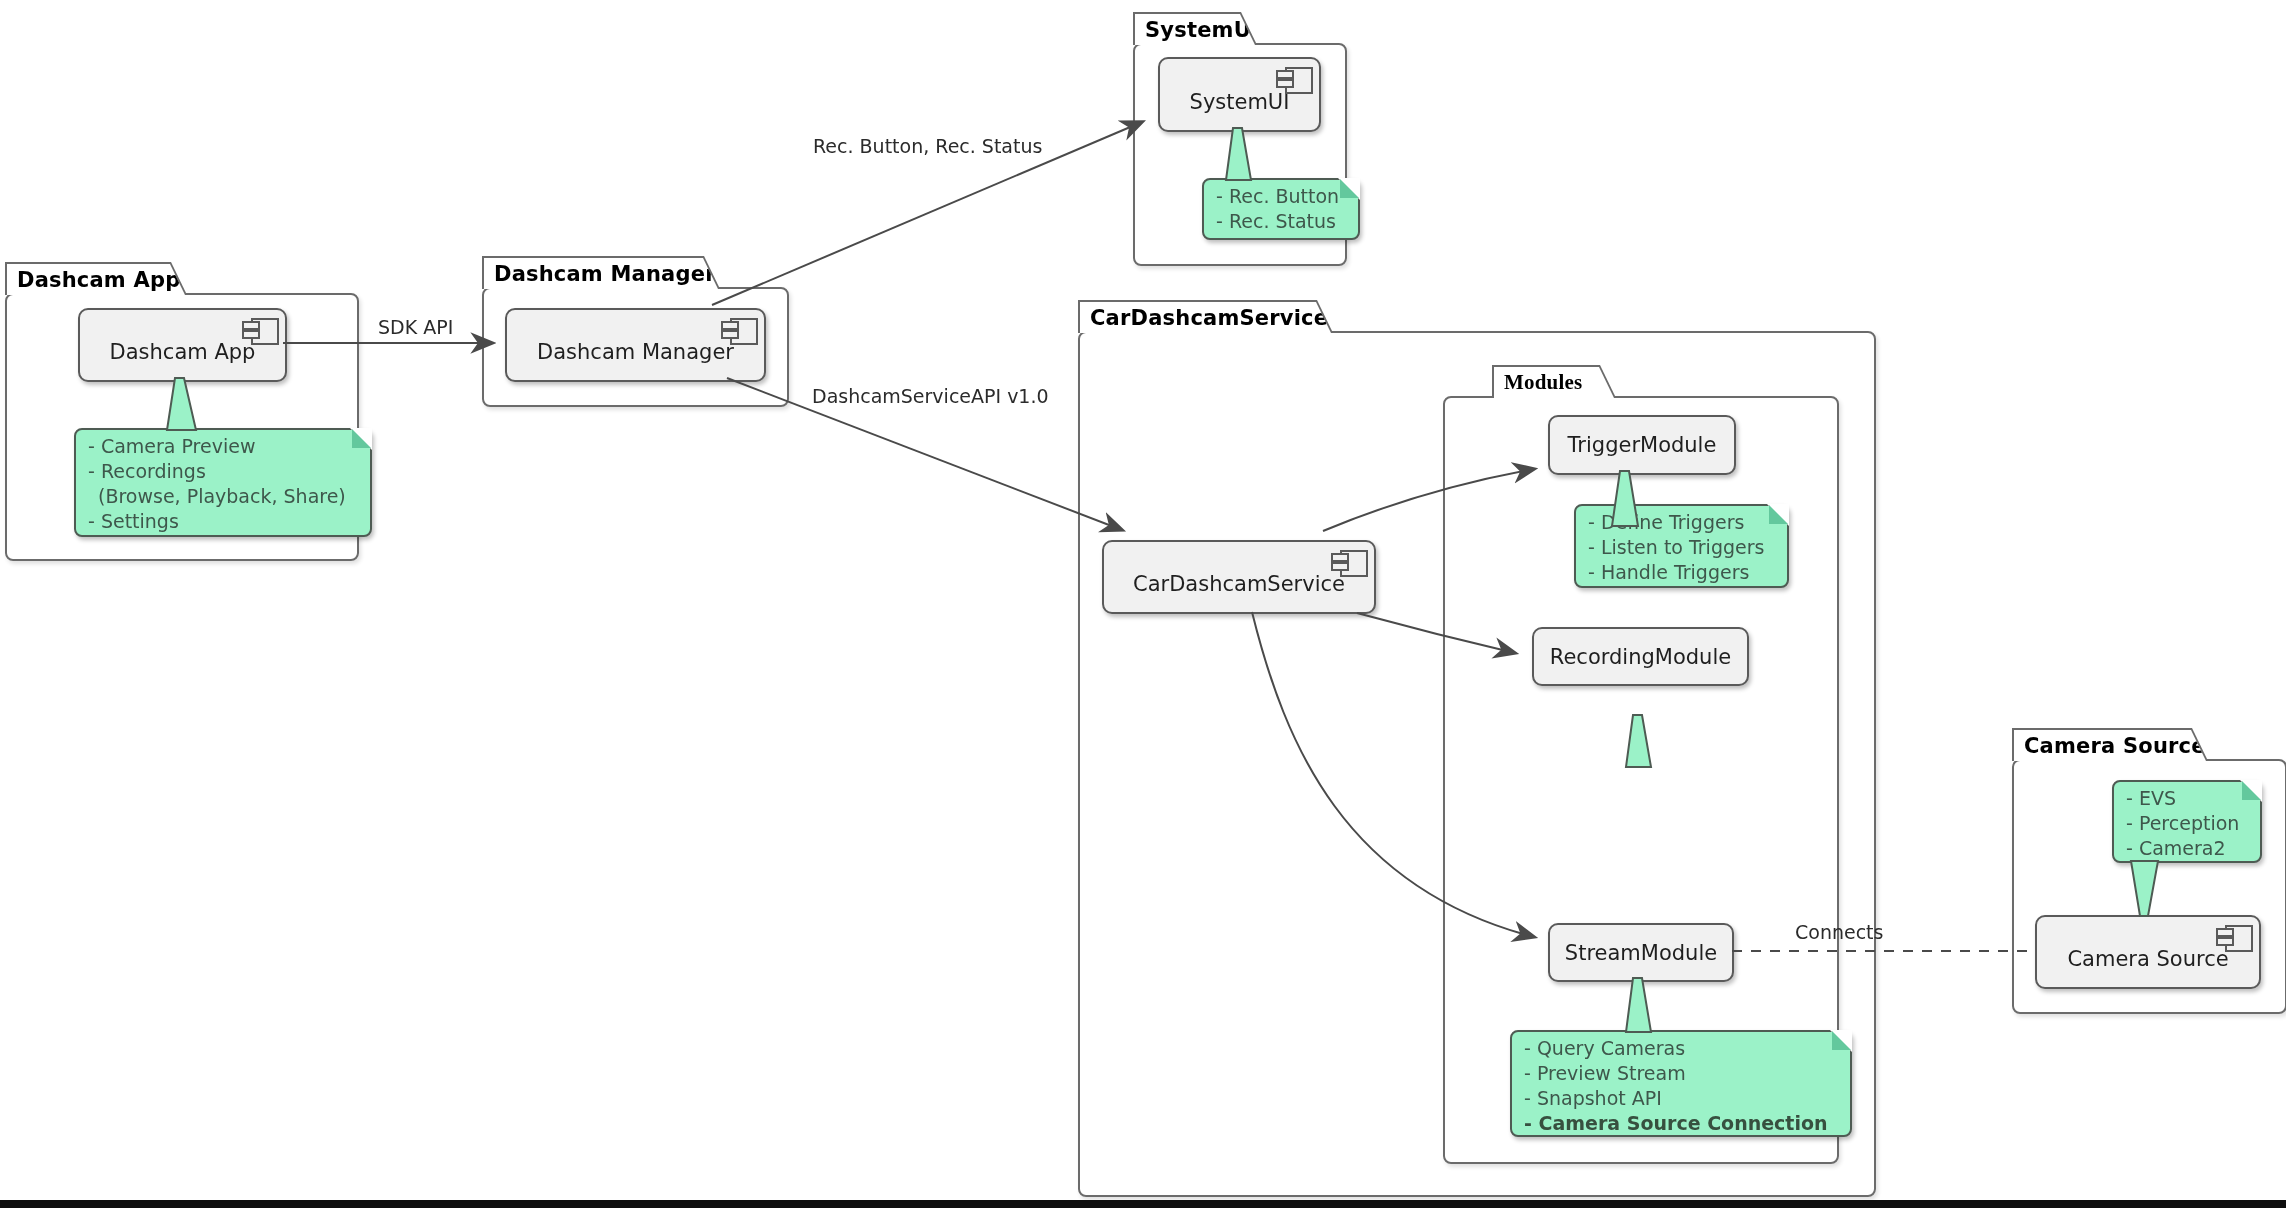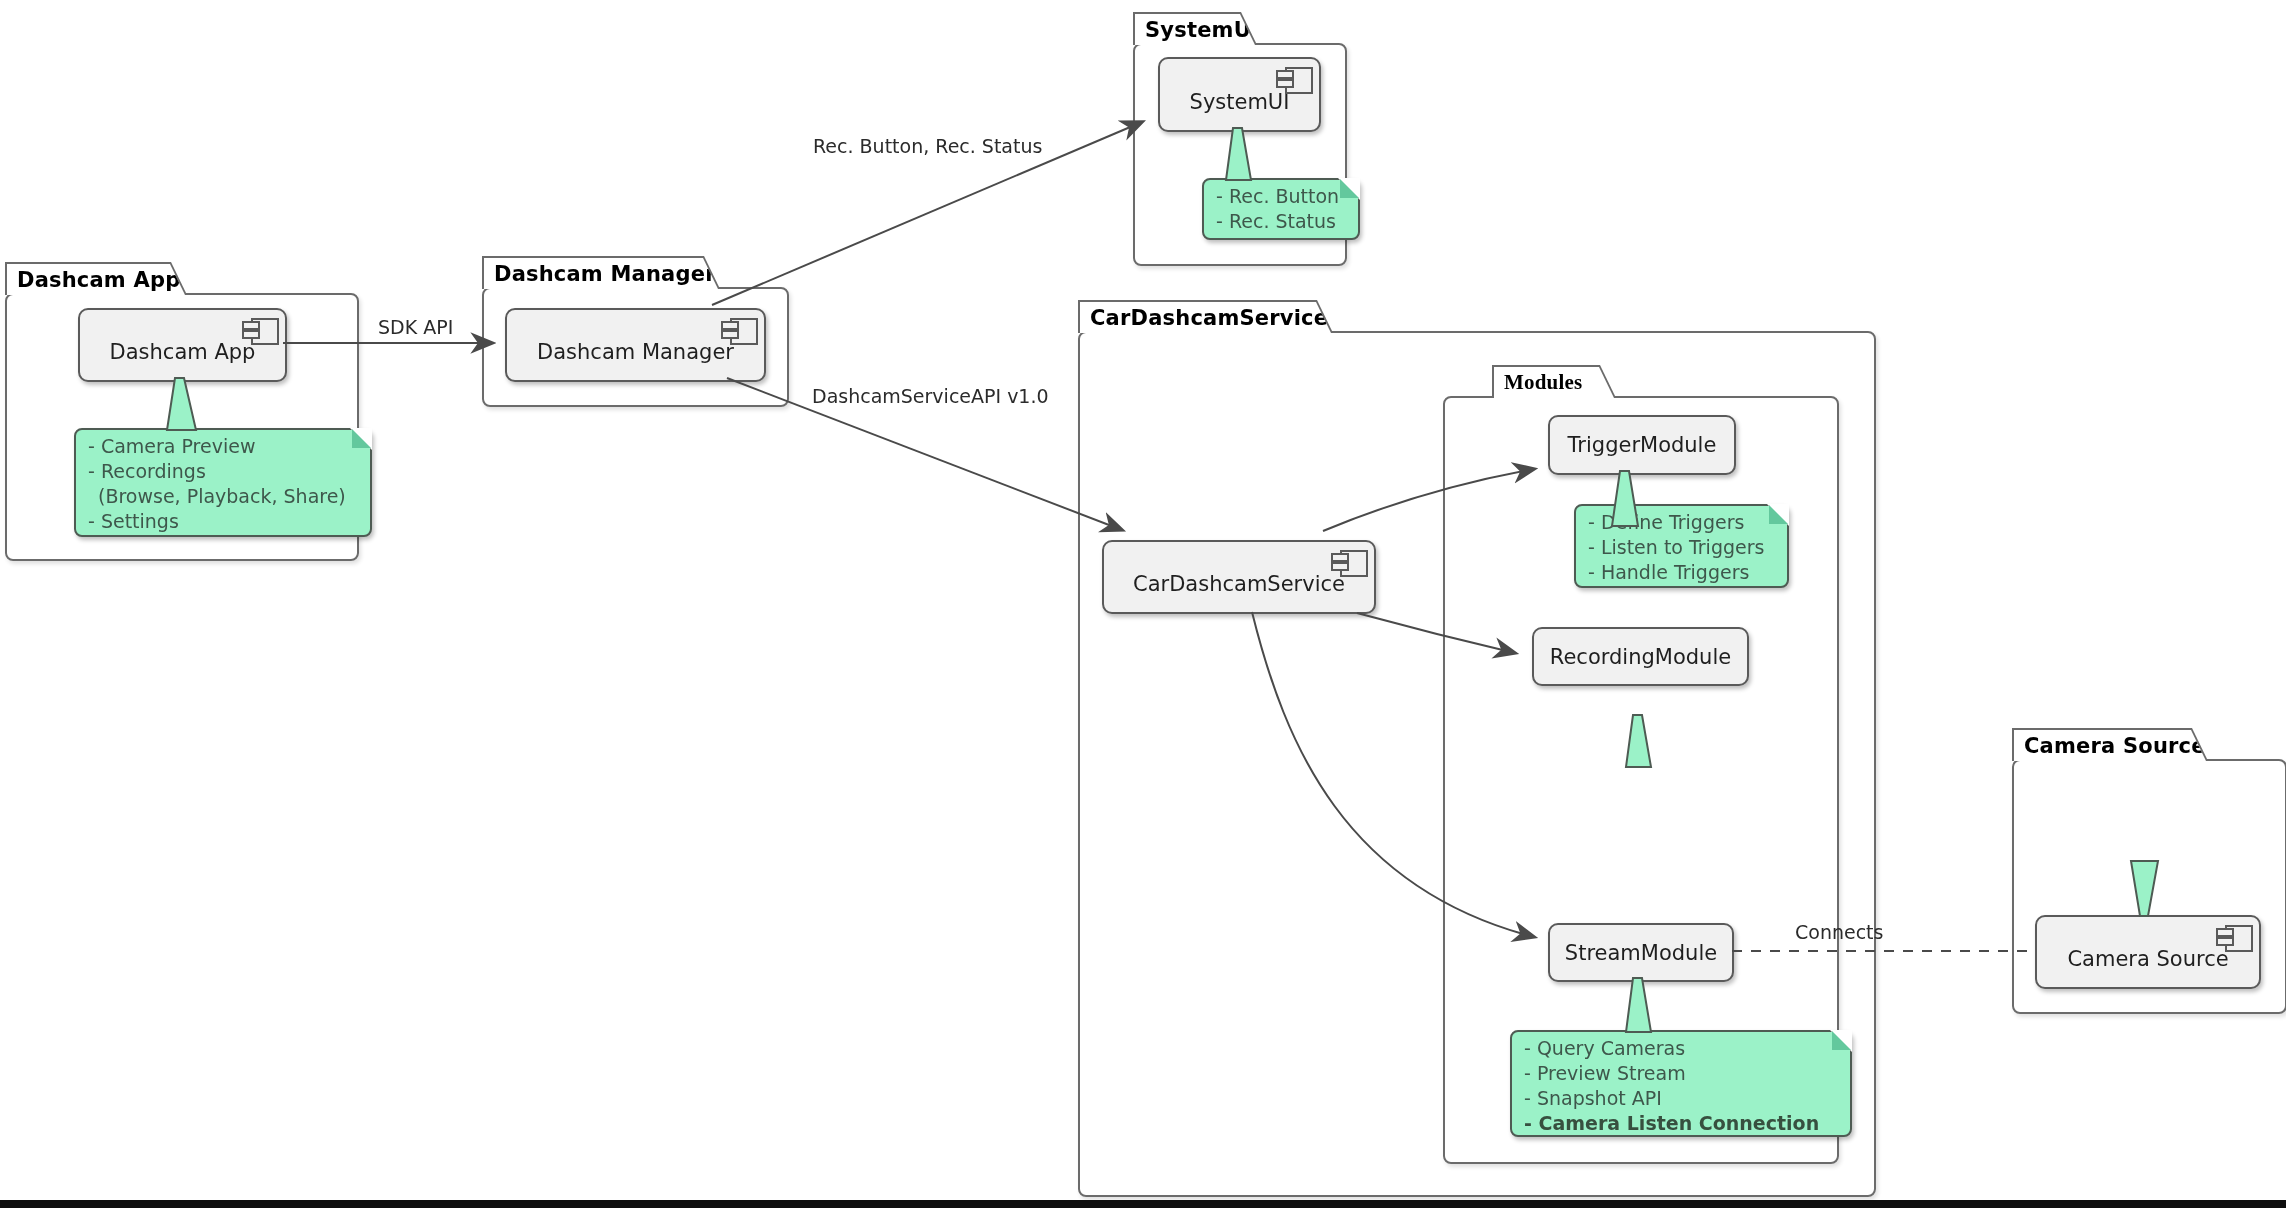--- a/index.html
+++ b/index.html
@@ -201,23 +201,28 @@
     <div class="note-line">- Define Triggers</div>
     <div class="note-line">- Listen to Triggers</div>
     <div class="note-line">- Handle Triggers</div>
   </div>
 
 
   <div class="note" style="left:1468px;top:1030px;width:342px;height:107px;">
     <div class="note-line">- Query Cameras</div>
     <div class="note-line">- Preview Stream</div>
     <div class="note-line">- Snapshot API</div>
-    <div class="note-line bold">- Camera Listen Connection</div>
-  </div>
-
+    <div class="note-line bold">- Camera Source Connection</div>
+  </div>
+
+  <div class="note" style="left:2070px;top:780px;width:150px;height:83px;">
+    <div class="note-line">- EVS</div>
+    <div class="note-line">- Perception</div>
+    <div class="note-line">- Camera2</div>
+  </div>
 
   <div class="edge-label" style="left:378px;top:316px;">SDK API</div>
   <div class="edge-label" style="left:813px;top:135px;">Rec. Button, Rec. Status</div>
   <div class="edge-label" style="left:812px;top:385px;">DashcamServiceAPI v1.0</div>
   <div class="edge-label" style="left:1795px;top:921px;">Connects</div>
 
   <svg id="overlay" width="2286" height="1208" viewBox="0 0 2286 1208">
     <defs>
       <marker id="arrow" viewBox="0 0 12 10" refX="10" refY="5" markerWidth="13" markerHeight="11" orient="auto-start-reverse">
         <path d="M0,0 L12,5 L0,10 L3.5,5 Z" fill="#4a4a4a"></path>

